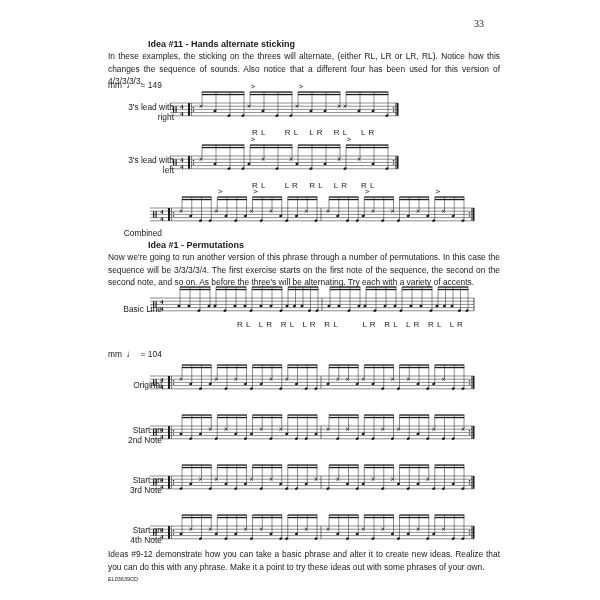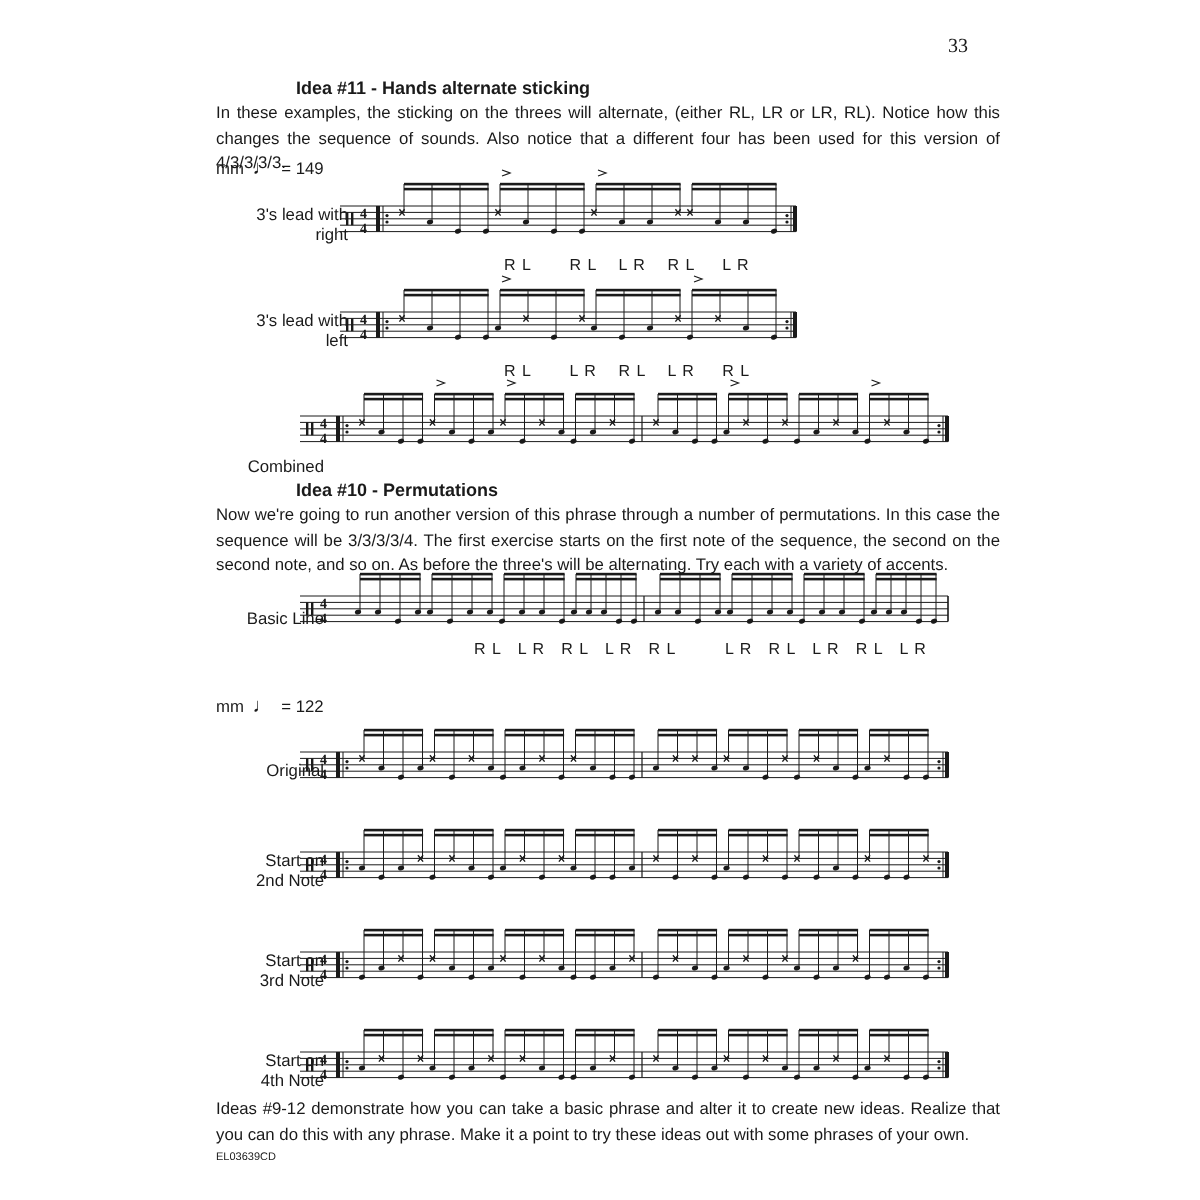--- a/index.html
+++ b/index.html
@@ -31,30 +31,30 @@
 <div class="row-label" style="top:102px; left:110px; width:64px; white-space:pre-line;">3's lead with
 right</div>
 <div class="sticking" style="top:128px; left:208px;">R L       R L    L R    R L     L R</div>
 
 <div class="row-label" style="top:155px; left:110px; width:64px; white-space:pre-line;">3's lead with
 left</div>
 <div class="sticking" style="top:181px; left:208px;">R L       L R    R L    L R     R L</div>
 
 <div class="row-label" style="top:228px; left:110px; width:52px;">Combined</div>
 
-<div class="heading" style="top:240px;">Idea #10 - Permutations</div>
+<div class="heading" style="top:240px;">Idea #1 - Permutations</div>
 <div class="para" style="top:251px;">Now we're going to run another version of this phrase through a number of permutations. In this case the sequence will be 3/3/3/3/4. The first exercise starts on the first note of the sequence, the second on the second note, and so on. As before the three's will be alternating. Try each with a variety of accents.</div>
 
 <div class="row-label" style="top:304px; left:110px; width:52px;">Basic Line</div>
 <div class="sticking" style="top:320px; left:193px;">R L   L R   R L   L R   R L         L R   R L   L R   R L   L R</div>
 
 <div class="tempo" style="top:348px;">
   <span>mm</span>
   <span class="note">♩</span>
-  <span>= 122</span>
+  <span>= 104</span>
 </div>
 
 <div class="row-label" style="top:380px; left:110px; width:52px; white-space:pre-line;">Original</div>
 <div class="row-label" style="top:425px; left:110px; width:52px; white-space:pre-line;">Start on
 2nd Note</div>
 <div class="row-label" style="top:475px; left:110px; width:52px; white-space:pre-line;">Start on
 3rd Note</div>
 <div class="row-label" style="top:525px; left:110px; width:52px; white-space:pre-line;">Start on
 4th Note</div>
 

